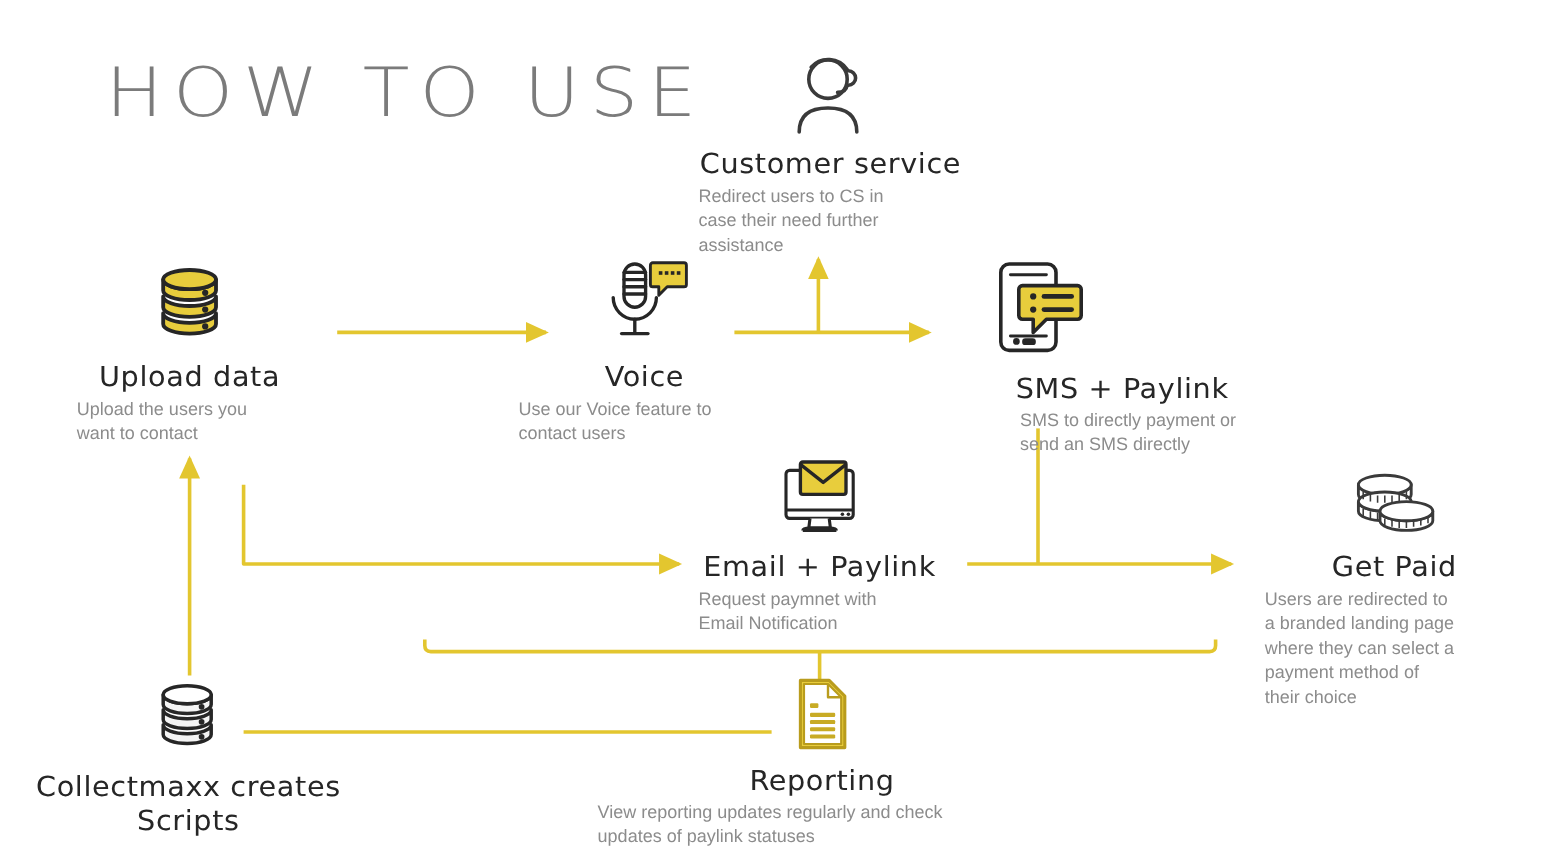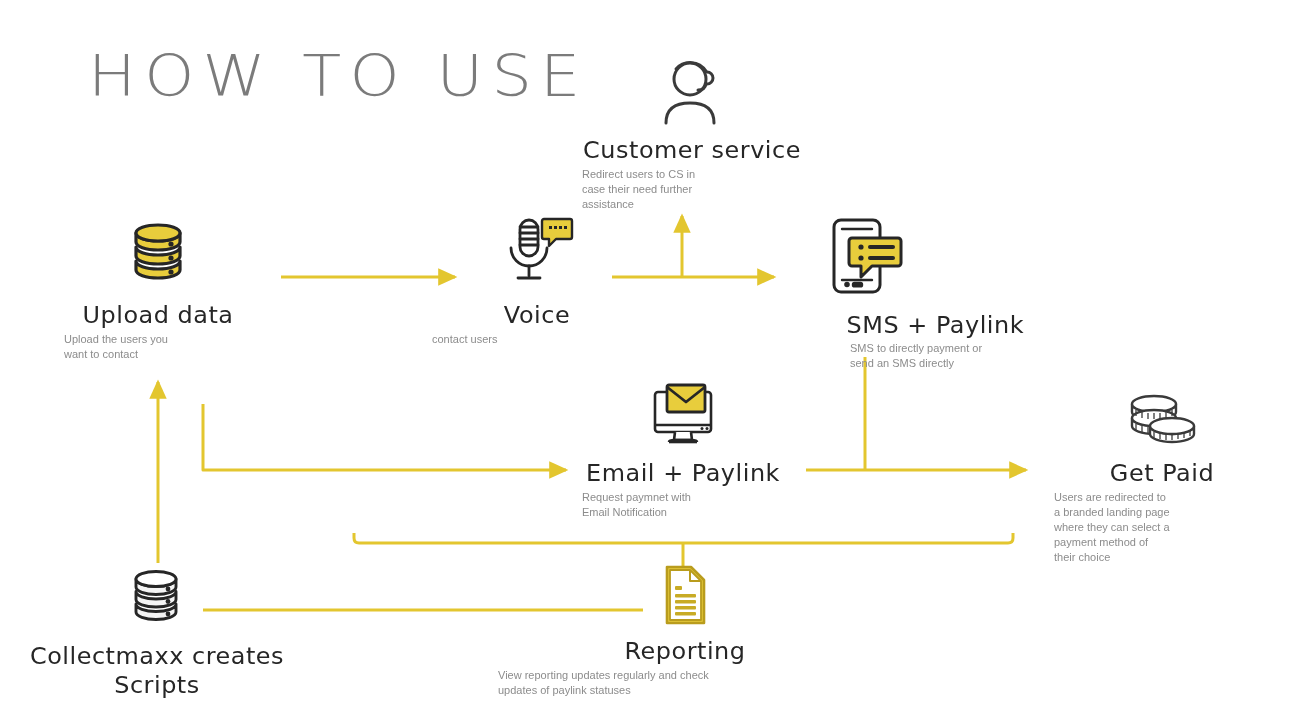--- a/index.html
+++ b/index.html
@@ -36,38 +36,38 @@
     font-size: 23px;
     font-weight: 400;
     color: #262626;
     letter-spacing: 0.5px;
     white-space: nowrap;
     transform: scaleX(1.04);
     transform-origin: center top;
   }
   .node-desc {
     font-family: "Liberation Sans", sans-serif;
-    font-size: 11px;
+    font-size: 15px;
     line-height: 1.36;
     color: #8c8c8c;
     font-weight: 400;
   }
   .center { text-align: center; }
   .left   { text-align: left; }
 
   
   #node-upload        { left: 28px;  top: 218px; width: 260px; }
   #node-upload .node-title { margin-top: 8px; }
   #node-upload .node-desc  { margin-top: 4px; text-align: left; padding-left: 36px; }
 
   #node-voice         { left: 404px; top: 214px; width: 266px; }
   #node-voice .node-title { margin-top: 10px; }
   #node-voice .node-desc  { margin-top: 4px; text-align: left; padding-left: 28px; }
 
-  #node-cs            { left: 572px; top: 57px;  width: 240px; }
+  #node-cs            { left: 572px; top: 44px;  width: 240px; }
   #node-cs .node-title{ margin-top: 6px; }
   #node-cs .node-desc { margin-top: 4px; text-align: left; padding-left: 10px; }
 
   #node-sms           { left: 828px; top: 216px; width: 400px; }
   #node-sms .sms-row  { display:flex; align-items:flex-start;flex-direction:column; }
   #node-sms .sms-text { margin-left: 22px; margin-top: 12px; }
   #node-sms .node-title { text-align: left; }
   #node-sms .node-desc  { margin-top: 3px; text-align: left; }
 
   #node-email         { left: 552px; top: 382px; width: 262px; }
@@ -165,20 +165,21 @@
             <rect x="50" y="12" width="3" height="3"></rect>
             <rect x="55" y="12" width="3" height="3"></rect>
             <rect x="60" y="12" width="3" height="3"></rect>
             <rect x="65" y="12" width="3" height="3"></rect>
           </g>
         </g>
       </svg>
     </div>
     <div class="node-title">Voice</div>
     <div class="node-desc">
+      <div>Use our Voice feature to</div>
       <div>contact users</div>
     </div>
   </div>
 
   <div class="node center" id="node-cs">
     <div class="icon-center icon-wrap">
       <svg width="76" height="70" viewBox="0 0 76 70" xmlns="http://www.w3.org/2000/svg">
         <g stroke="#3a3a3a" stroke-width="3" fill="none" stroke-linecap="round" stroke-linejoin="round">
           <circle cx="36" cy="22" r="16"></circle>
           <path d="M22 12 a19 19 0 0 1 30 2"></path>

